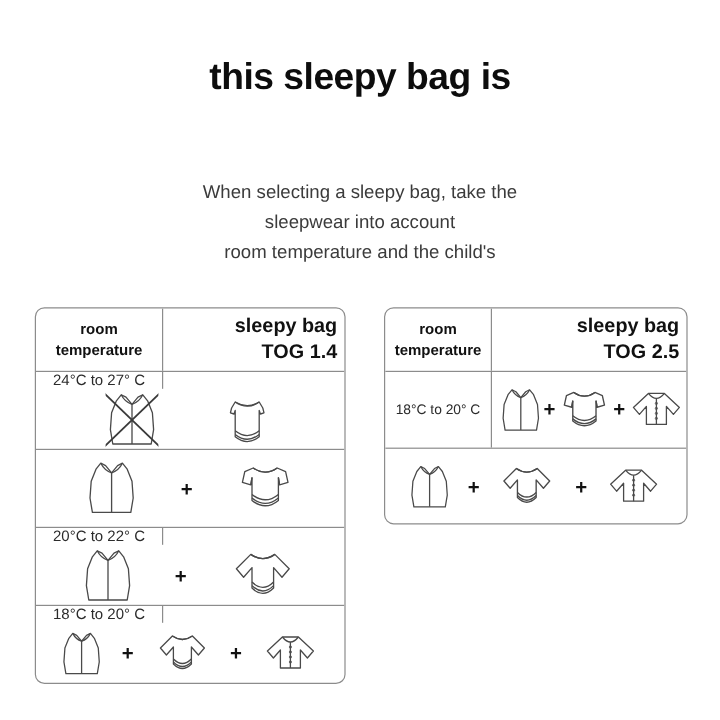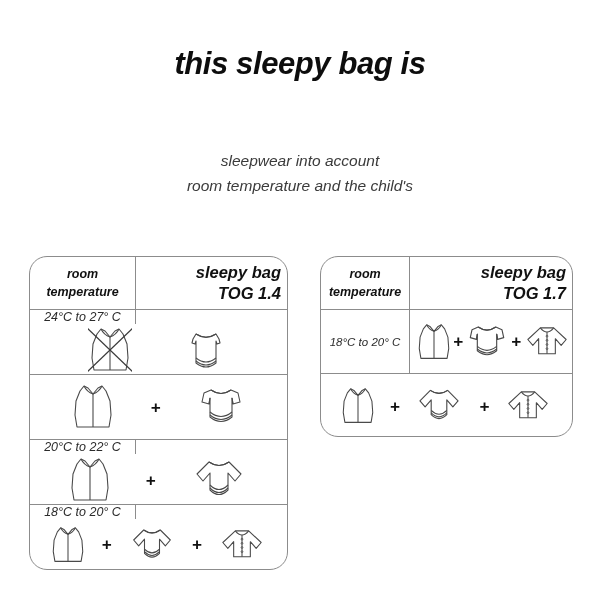--- a/index.html
+++ b/index.html
@@ -3,21 +3,21 @@
 <meta charset="utf-8">
 <style>
   html,body{margin:0;padding:0;}
   body{
     width:600px;height:600px;
     background:#ffffff;
     font-family:"Liberation Sans", sans-serif;
     color:#111111;
     overflow:hidden;
   }
-  .page{position:relative;width:600px;height:440px;font-style:italic;}
+  .page{position:relative;width:600px;height:440px;}
 
   
   .heading{
     position:absolute;left:0;top:44px;width:600px;
     text-align:center;
     font-size:31px;
     font-weight:bold;
     line-height:1.28;
     letter-spacing:-0.4px;
     color:#0d0d0d;
@@ -31,21 +31,21 @@
     font-weight:normal;
     line-height:1.62;
     color:#3b3b3b;
   }
   .subtitle .sl{display:block;}
 
   
   .tbl{
     position:absolute;
     border:1px solid #8c8c8c;
-    border-radius:18px;
+    border-radius:8px;
     box-sizing:border-box;
     background:#fff;
     overflow:hidden;
   }
   #tbl-left{left:29px;top:256px;width:259px;height:314px;}
   #tbl-right{left:320px;top:256px;width:253px;height:181px;}
 
   .trow{
     display:flex;
     box-sizing:border-box;
@@ -103,20 +103,21 @@
 </head>
 <body>
 
 <div class="page">
 
   <div class="heading">
     <span class="l1">this sleepy bag is</span>
   </div>
 
   <div class="subtitle">
+    <span class="sl">When selecting a sleepy bag, take the</span>
     <span class="sl">sleepwear into account</span>
     <span class="sl">room temperature and the child's</span>
   </div>
 
   <div class="tbl" id="tbl-left">
 
     <div class="trow hrow">
       <div class="c-temp">
         <div class="hdr-temp">
           <span class="sl">room</span>
@@ -252,21 +253,21 @@
     <div class="trow hrow">
       <div class="c-temp">
         <div class="hdr-temp">
           <span class="sl">room</span>
           <span class="sl">temperature</span>
         </div>
       </div>
       <div class="c-items">
         <div class="hdr-bag">
           <span class="sl">sleepy bag</span>
-          <span class="sl">TOG 1.7</span>
+          <span class="sl">TOG 2.5</span>
         </div>
       </div>
     </div>
 
     <div class="trow drow">
       <div class="c-temp">
         <span class="temp-txt">18°C to 20° C</span>
       </div>
       <div class="c-items">
         <span class="icon">

